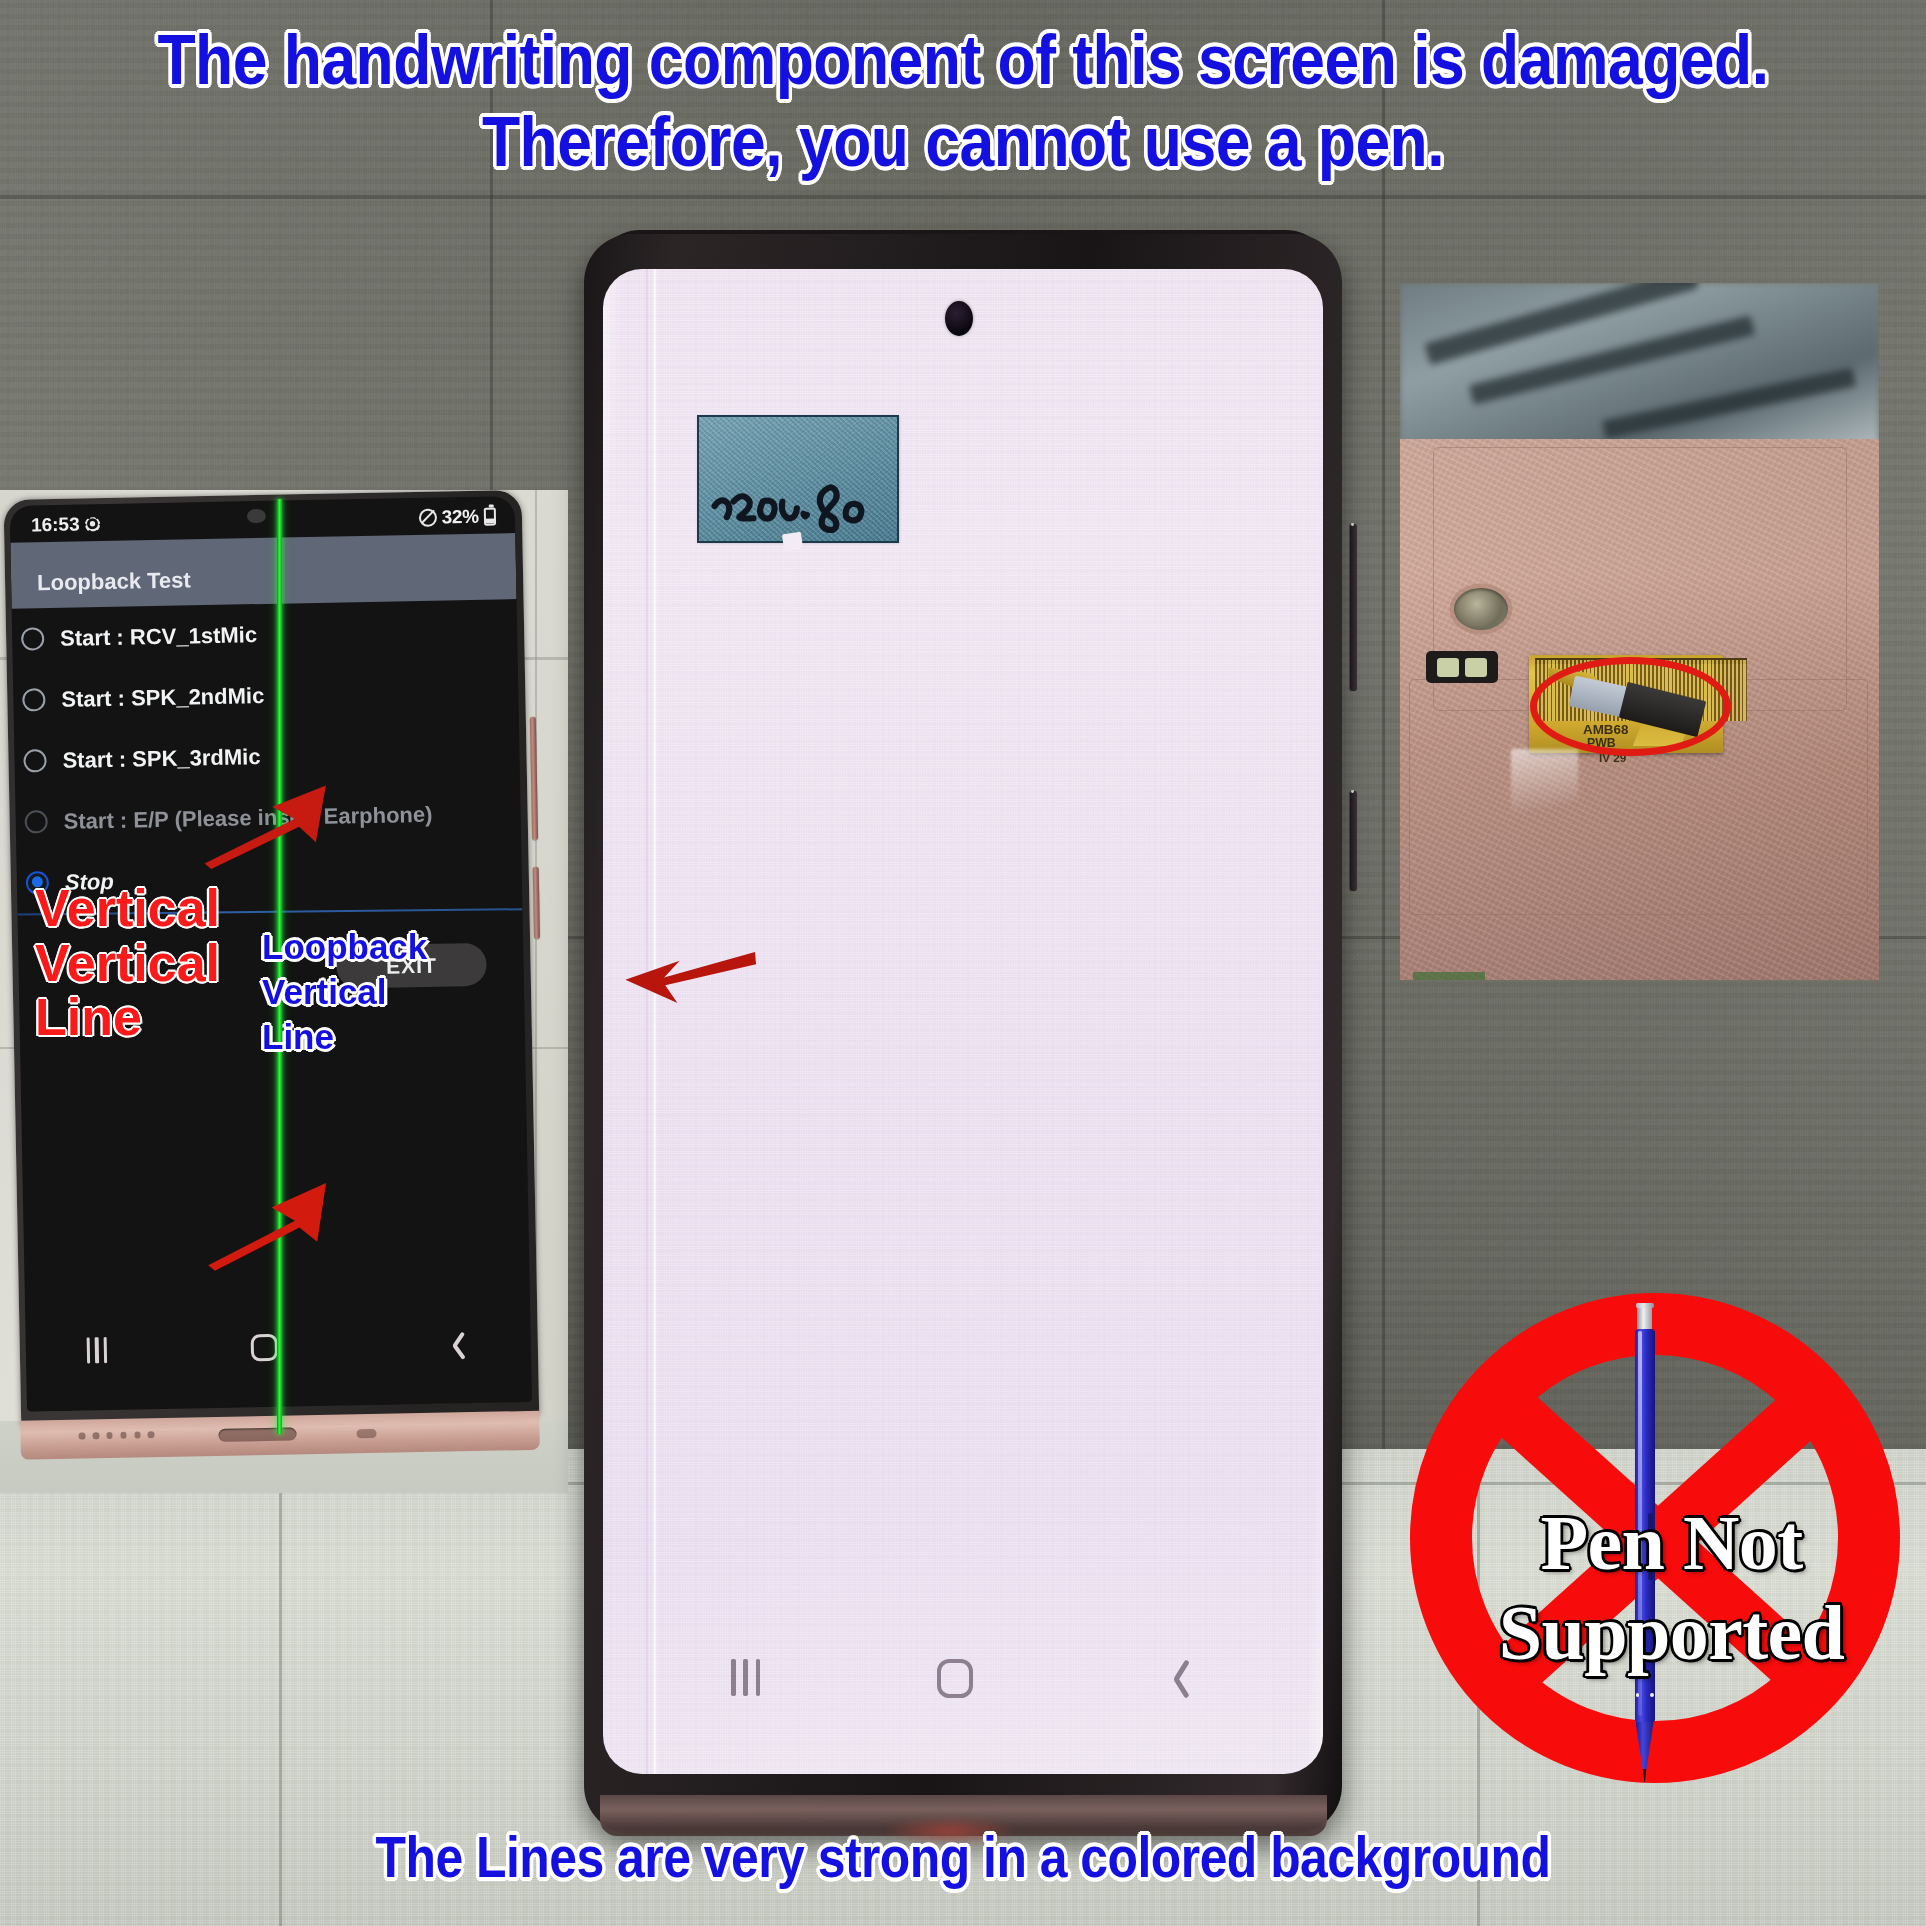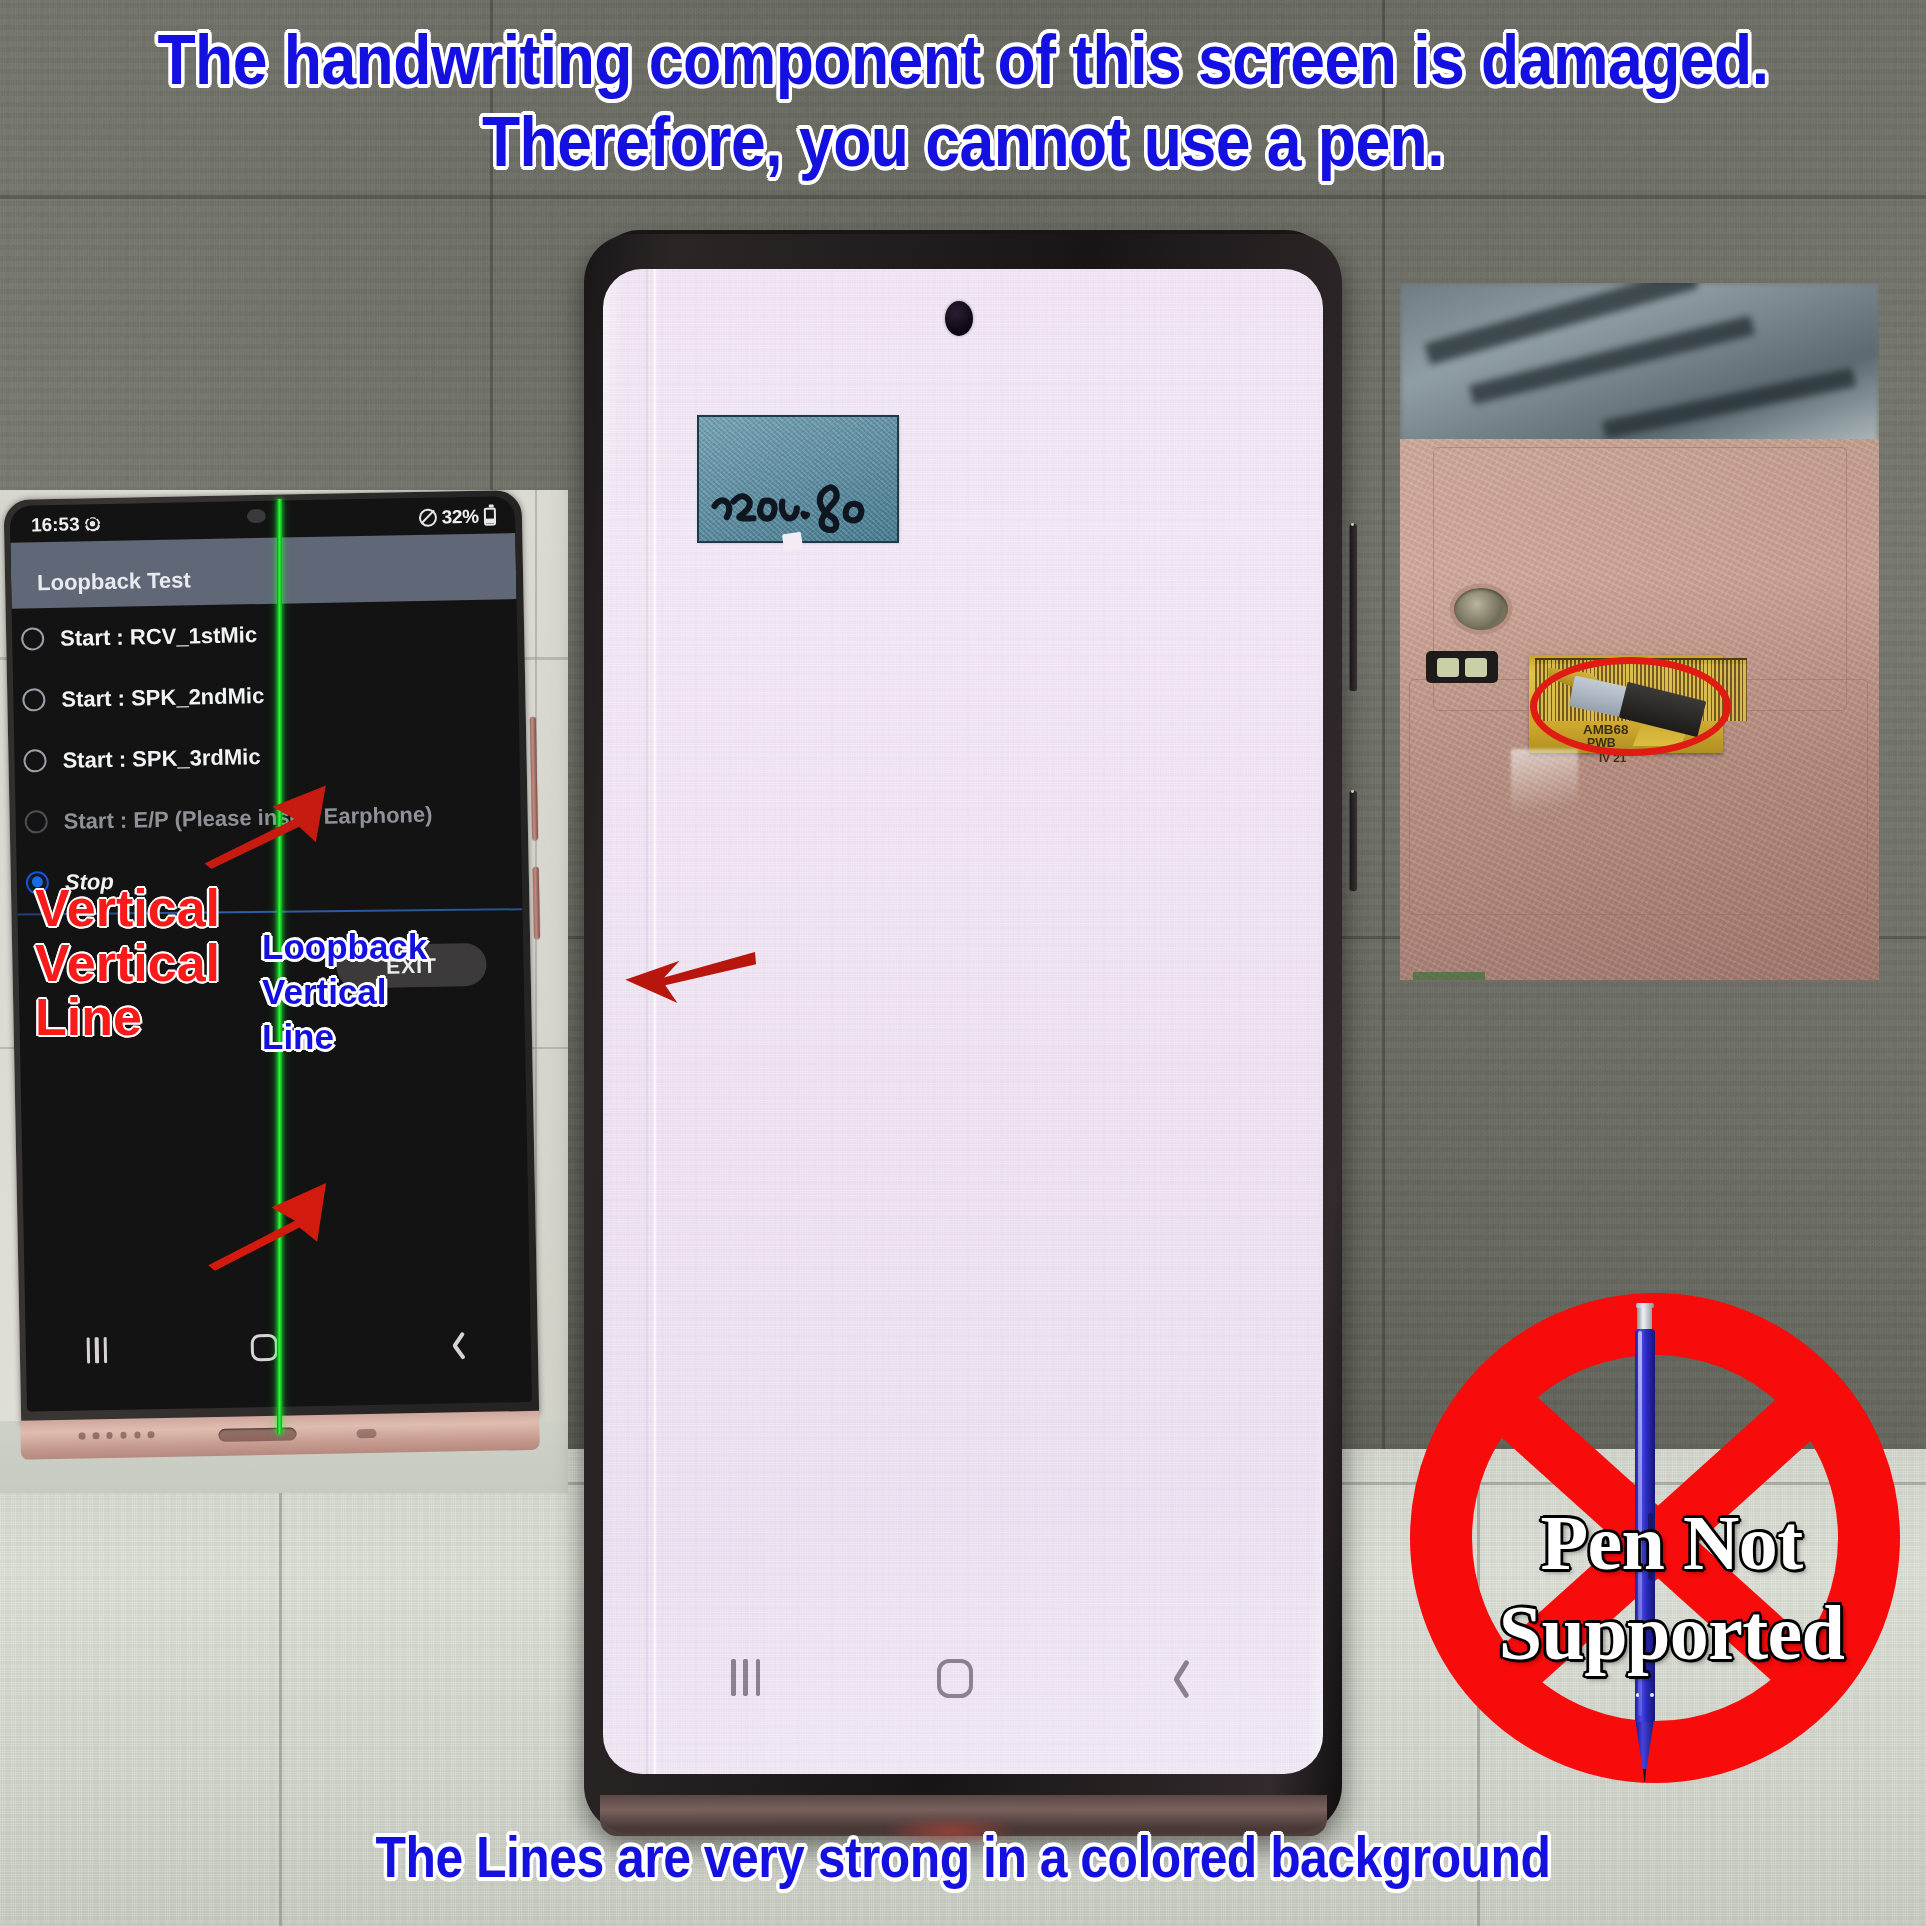--- a/index.html
+++ b/index.html
@@ -569,21 +569,21 @@
           <i></i>
           <i></i>
         </div>
 
       <div class="fx-connector">
         <div class="fx-pinbar"></div>
         <div class="fx-pins"></div>
         <span class="fx-txt" style="left:54px;top:67px;font-size:13.4px;">AMB68</span>
         <span class="fx-txt" style="left:58px;top:81px;font-size:12.3px;">PWB</span>
         <span class="fx-txt" style="left:145px;top:66px;font-size:12.3px;color:#f2eee4;">NEC</span>
-        <span class="fx-txt" style="left:70px;top:96px;font-size:11.7px;">IV  21</span>
+        <span class="fx-txt" style="left:70px;top:96px;font-size:11.7px;">IV  29</span>
       </div>
 
       <div class="fx-ctab"></div>
       <div class="fx-gold-lift"></div>
       <div class="fx-greyflex"></div>
       <div class="fx-blackflex"></div>
       <div class="fx-circle"></div>
       <div class="fx-solder"></div>
       <div class="fx-green"></div>
     </div>

